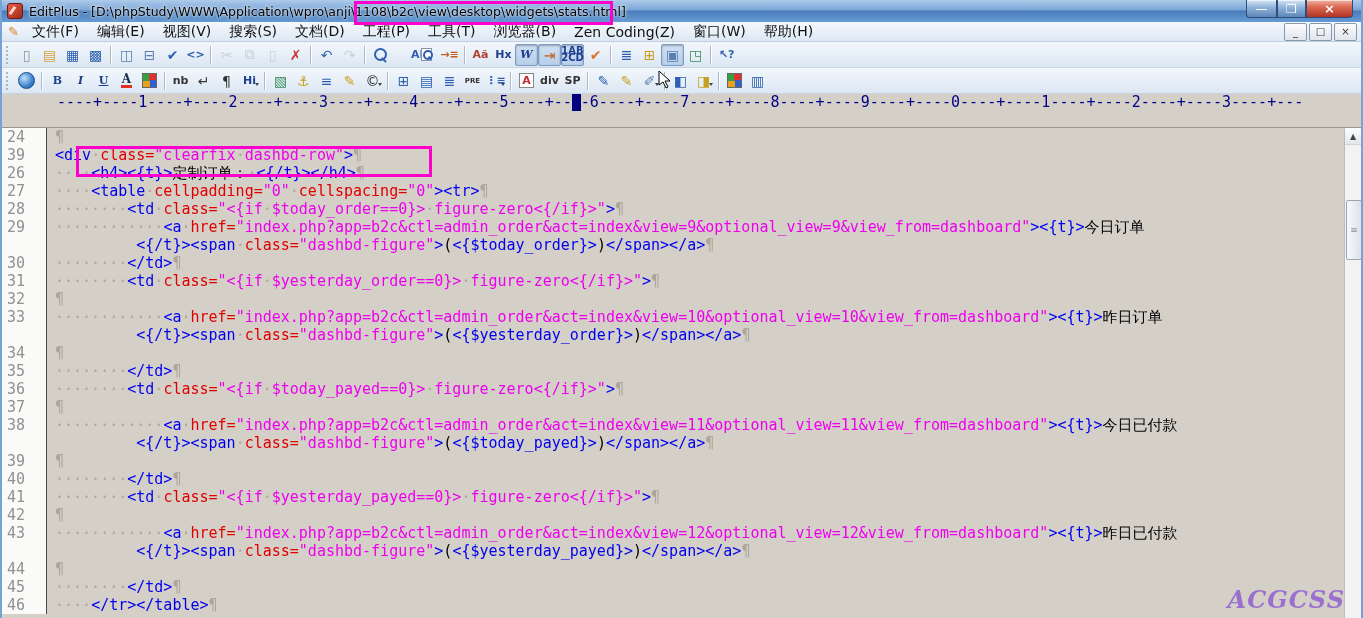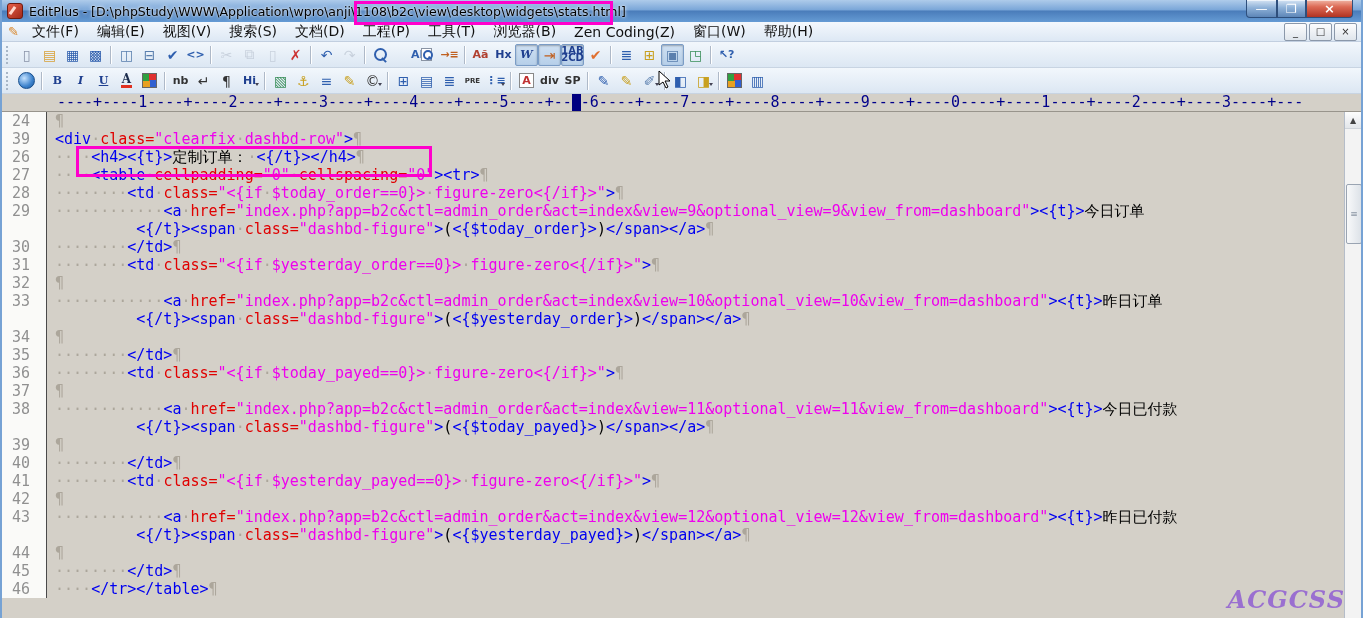--- a/index.html
+++ b/index.html
@@ -49,30 +49,30 @@
   .ic-magpage{width:9px;height:11px;border:1px solid #8a94a4;background:#fff;position:relative;}
   .ic-magpage::before{content:"";position:absolute;left:1px;top:1px;width:6px;height:6px;border:2px solid #2f5fae;border-radius:50%;}
   .ic-magpage::after{content:"";position:absolute;width:2px;height:4px;background:#2f5fae;left:7px;top:7px;transform:rotate(-45deg);}
   .ic-globe{width:15px;height:15px;border-radius:50%;border:1px solid #174e8c;
             background:radial-gradient(circle at 35% 35%,#c4e2ff,#3c82cc 60%,#1d5a9e);}
   .ic-fontcolor{font-family:"DejaVu Serif",serif;font-weight:bold;font-size:12px;color:#1c2c4c;
             border-bottom:3px solid #e03020;line-height:11px;padding:0 1px;}
   .ic-pal{width:13px;height:13px;border:1px solid #666;
             background:conic-gradient(#e03030 0 25%,#3060d0 0 50%,#e8a020 0 75%,#30a040 0);}
   
-  .ruler{height:18px;box-sizing:border-box;background:#d4d0c8;border-bottom:1px solid #98948c;
+  .ruler{height:34px;box-sizing:border-box;background:#d4d0c8;border-bottom:1px solid #98948c;
          font-family:"DejaVu Sans Mono","Liberation Mono",monospace;font-size:15px;line-height:16px;
          color:#00008b;padding-left:55px;white-space:pre;overflow:hidden;}
   .rcur{background:#000080;color:#000080;}
   
   .editor{position:relative;height:506px;overflow:hidden;background:#d4d0c8;}
   .crow{display:flex;height:18px;font-family:"DejaVu Sans Mono","Liberation Mono",monospace;
         font-size:15px;line-height:18px;white-space:pre;}
   .lnum{flex:0 0 45px;background:#fafaf8;border-right:1px solid #4a4a4a;color:#909090;
-        text-align:right;padding-right:16px;box-sizing:border-box;}
+        text-align:center;padding-right:16px;box-sizing:border-box;}
   .ltxt{flex:1;padding-left:8px;overflow:hidden;}
   .sg-t{color:#0000f0}.sg-a{color:#e00000}.sg-v{color:#ee00ee}
   .sg-x{color:#000}.sg-w{color:#aca69b}.sg-p{color:#aca69b}.sg-s{color:transparent}
   
   .scrollbar{position:absolute;top:0;right:0;width:17px;height:100%;background:#f3f3f3;border-left:1px solid #b5bdc9;box-sizing:border-box;}
   .sb-up{height:16px;display:flex;align-items:center;justify-content:center;font-size:8px;color:#444;
          background:linear-gradient(#fdfdfd,#e3e6ea);border-bottom:1px solid #cfd4da;}
   .sb-thumb{position:absolute;top:72px;left:1px;width:14px;height:58px;border:1px solid #9aa4b2;border-radius:2px;
          background:linear-gradient(90deg,#f8f9fa,#dde2e8);display:flex;align-items:center;justify-content:center;
          font-size:9px;color:#8a94a2;}

